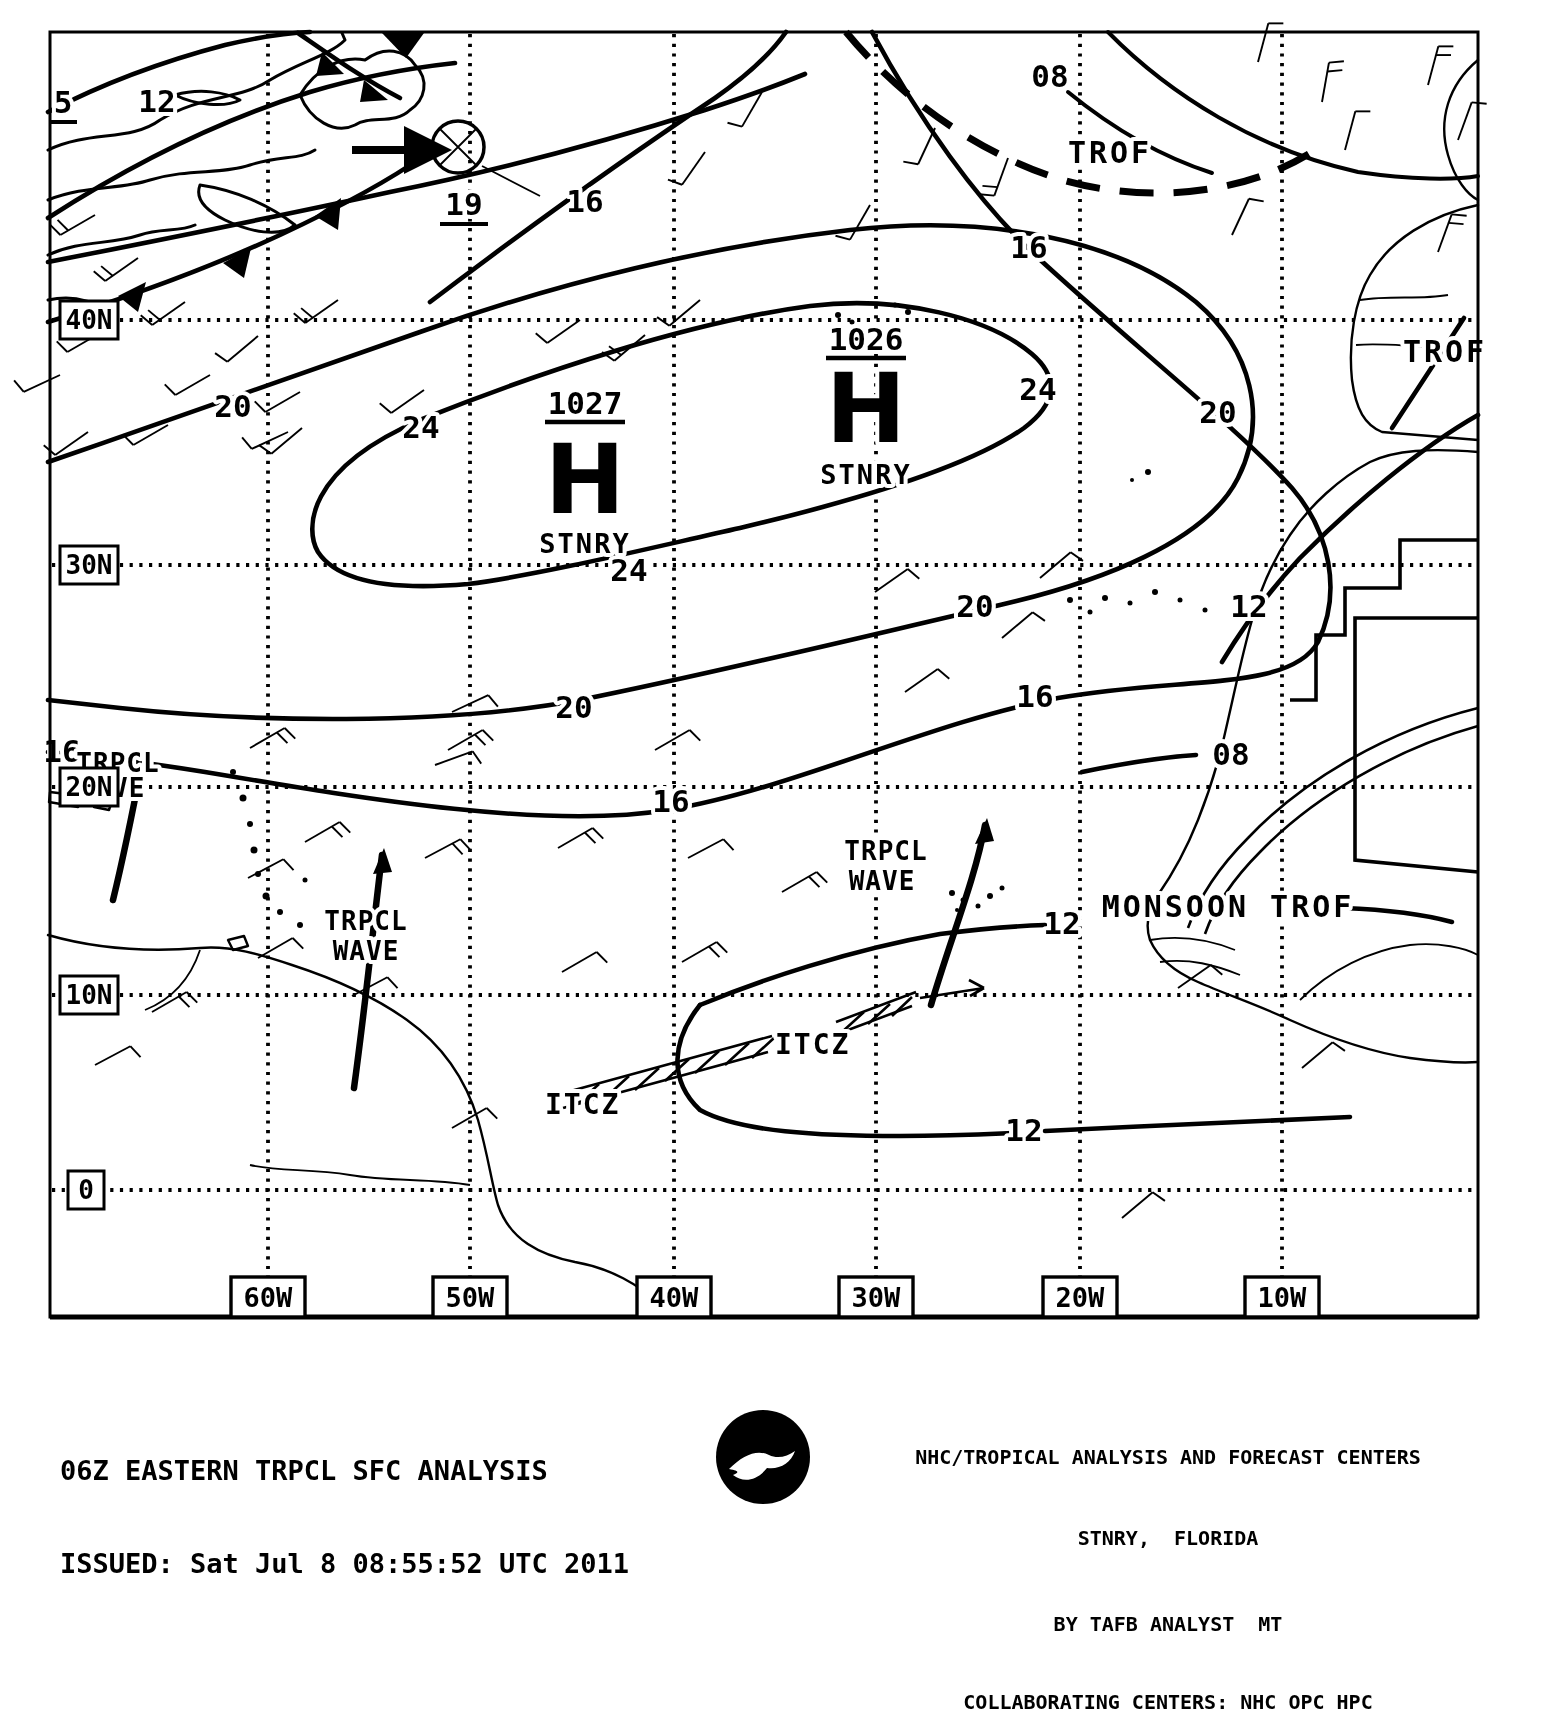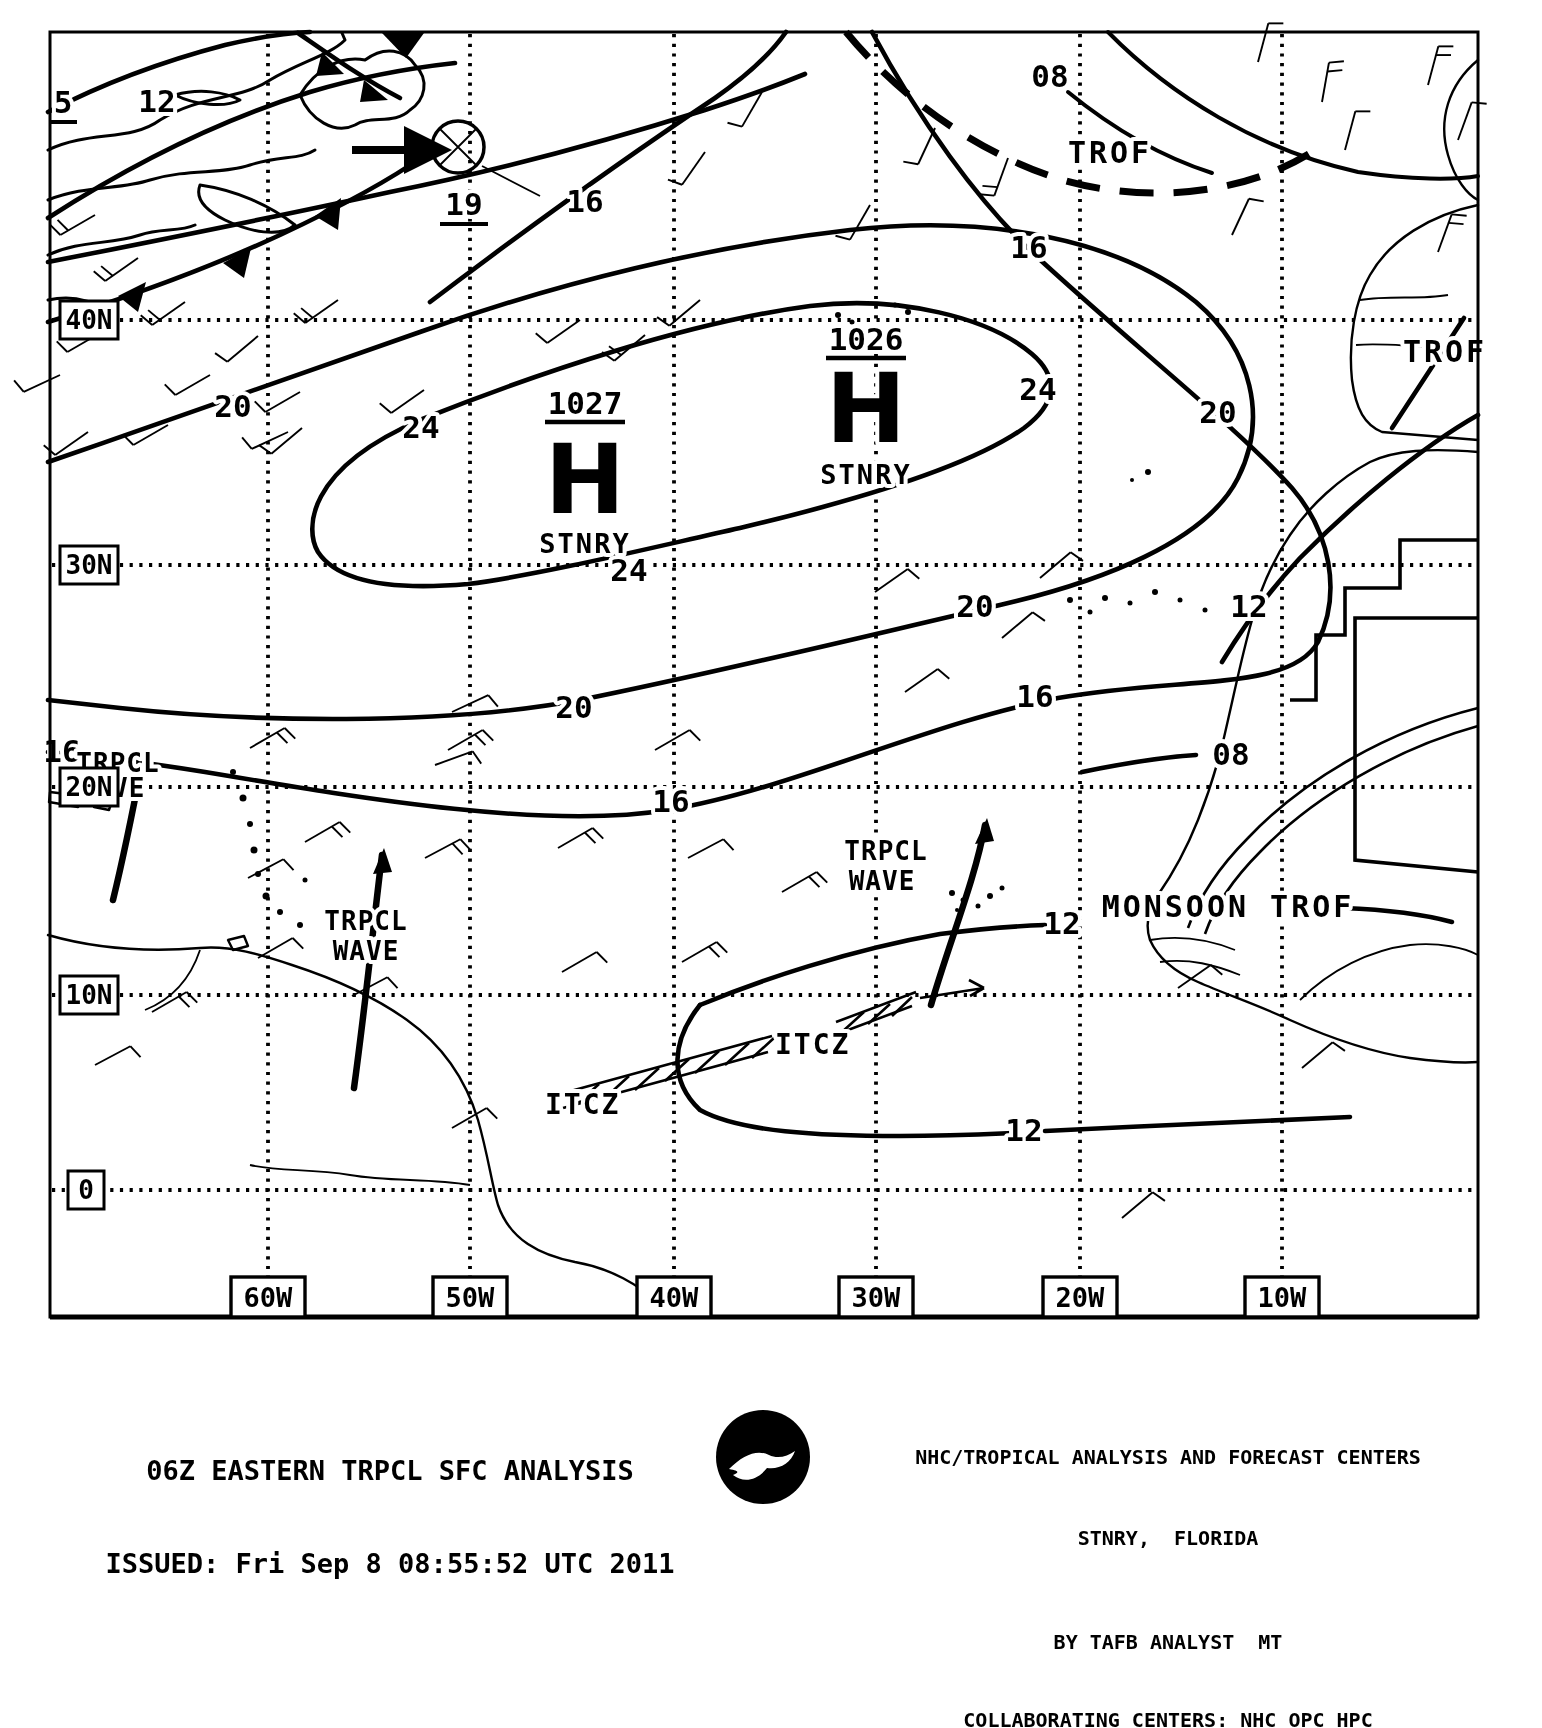--- a/index.html
+++ b/index.html
@@ -12,25 +12,25 @@
   .coast2{fill:none;stroke:#000;stroke-width:3;stroke-linecap:round;stroke-linejoin:round;}
   .border{fill:none;stroke:#000;stroke-width:3.6;stroke-linejoin:miter;}
   .iso{fill:none;stroke:#000;stroke-width:4.6;stroke-linecap:round;}
   .iso-thin{fill:none;stroke:#000;stroke-width:4;stroke-linecap:round;}
   .trof-dash{fill:none;stroke:#000;stroke-width:7;stroke-dasharray:34 20;stroke-linecap:butt;}
   .front{fill:none;stroke:#000;stroke-width:4.6;stroke-linecap:round;}
   .wave{fill:none;stroke:#000;stroke-width:6.5;stroke-linecap:round;}
   .thin{fill:none;stroke:#000;stroke-width:1.8;}
   .itcz{fill:none;stroke:#000;stroke-width:2.6;}
   .riv{fill:none;stroke:#000;stroke-width:1.8;}
-  .footer-left{position:absolute;left:60px;top:1393px;width:660px;text-align:center;
+  .footer-left{position:absolute;left:60px;top:1393px;width:660px;
       font-size:27px;font-weight:700;line-height:31px;white-space:pre;}
   .footer-right{position:absolute;left:818px;top:1390px;width:700px;text-align:center;
       font-size:20px;font-weight:700;line-height:27px;white-space:pre;}
-  .fr-sub{margin-top:26px;line-height:21px;}
+  .fr-sub{margin-top:8px;line-height:21px;}
 </style>
 </head>
 <body>
 
 <div id="page">
 
 <svg id="chart" width="1542" height="1360" viewBox="0 0 1542 1360">
 
   <g id="grid">
         <line x1="268" y1="34" x2="268" y2="1315" stroke="#000" stroke-width="3.8" stroke-dasharray="3.2 6.5"></line>
@@ -546,21 +546,21 @@
         </g>
         <g>
           <rect x="1245" y="1277" width="74" height="40" fill="#fff" stroke="#000" stroke-width="3.4"></rect>
           <text x="1282" y="1307" text-anchor="middle" font-size="27">10W</text>
         </g>
       </g>
 </svg>
 
 <div class="footer-left">
   <div>06Z EASTERN TRPCL SFC ANALYSIS</div>
-  <div>ISSUED: Fri Sep 8 08:55:52 UTC 2011</div>
+  <div>ISSUED: Sat Jul 8 08:55:52 UTC 2011</div>
 </div>
 
 <svg width="110" height="110" style="left:708px;top:1402px;" viewBox="-55 -55 110 110">
   <circle cx="0" cy="0" r="47" fill="#000"></circle>
   <defs>
     <path id="ringTop" d="M -40,0 A 40,40 0 0 1 40,0"></path>
     <path id="ringBot" d="M -36,0 A 36,36 0 0 0 36,0"></path>
   </defs>
   <text font-size="6" fill="#fff" letter-spacing="0.5">
     <textPath href="#ringTop" startOffset="50%" text-anchor="middle">NATIONAL OCEANIC AND ATMOSPHERIC ADMINISTRATION</textPath>

